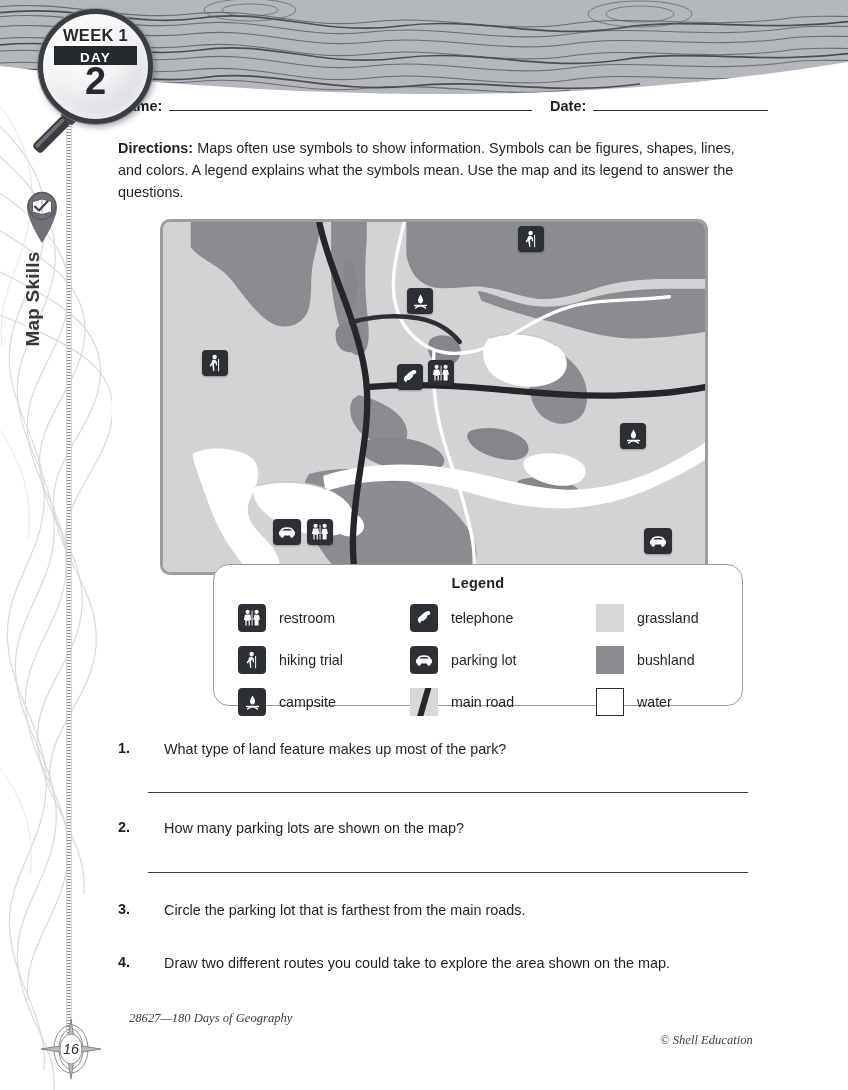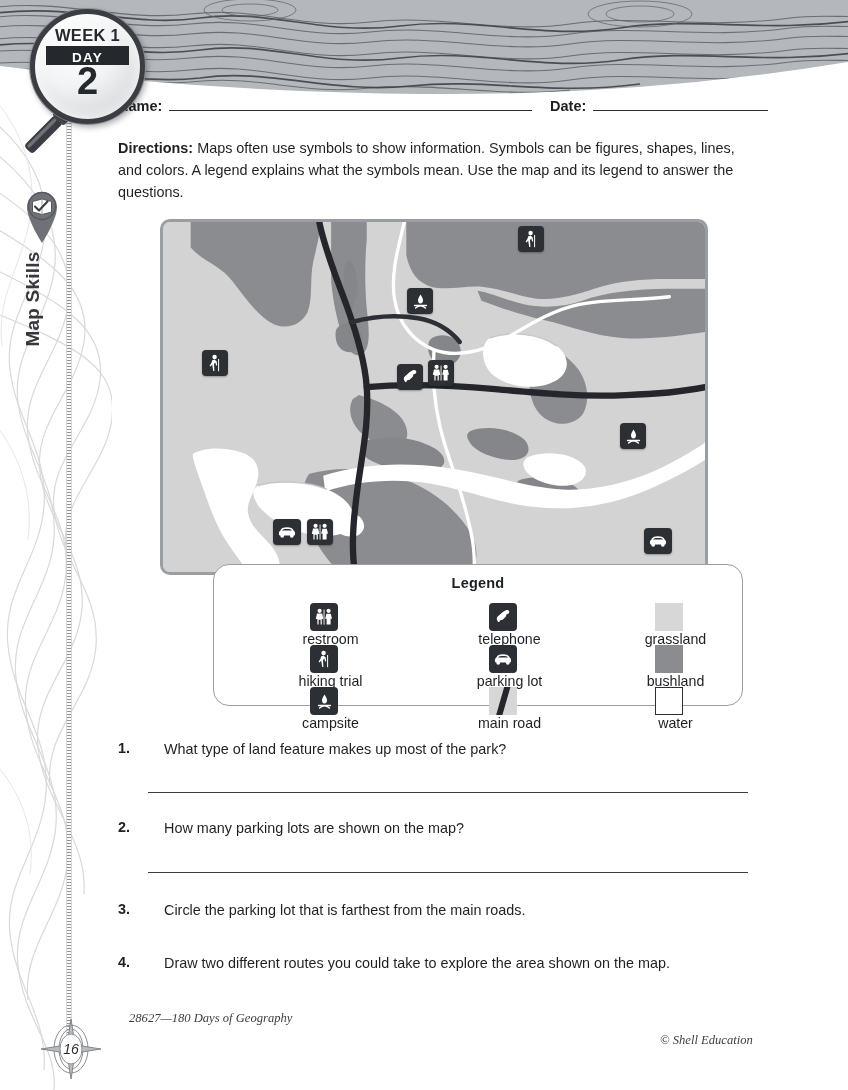--- a/index.html
+++ b/index.html
@@ -24,21 +24,21 @@
     position:absolute; left:66px; top:78px; width:6px; height:962px;
     background:
       repeating-linear-gradient(to bottom,
         #6f7176 0px, #6f7176 1px, #ffffff 1px, #ffffff 3px);
     opacity:.75;
     border-left:1px solid #c9cace; border-right:1px solid #c9cace;
     z-index:3;
   }
 
   
-  .magnifier { position:absolute; left:10px; top:4px; width:140px; height:190px; z-index:12; }
+  .magnifier { position:absolute; left:18px; top:4px; width:140px; height:190px; z-index:12; }
   .mag-handle {
     position:absolute; left:2px; top:92px; width:70px; height:70px;
     z-index:1;
   }
   .mag-ring {
     position:absolute; left:20px; top:5px; width:115px; height:115px;
     border-radius:50%;
     background: radial-gradient(circle at 36% 28%, #ffffff 0%, #f2f3f4 42%, #dcdee1 72%, #c3c6ca 100%);
     border:5px solid #3a3d42;
     box-shadow: 0 0 0 1px #8a8d92, 2px 3px 6px rgba(0,0,0,.35), inset 0 0 14px rgba(255,255,255,.9);
@@ -109,21 +109,21 @@
     background:#fff; border:1.6px solid #9a9da1; border-radius:16px; z-index:6;margin-left:44px;
   }
   .legend-title {
     text-align:center; font-size:14.5px; font-weight:700; color:#1d2024;
     margin-top:10px; letter-spacing:.2px;
   }
   .legend-grid {
     display:grid; grid-template-columns: 172px 186px auto;
     row-gap:12px; margin:12px 0 0 24px;
   }
-  .legend-item { display:flex; align-items:center; height:30px;flex-direction:column; }
+  .legend-item { display:flex; align-items:center; height:30px; }
   .legend-item .lbl { font-size:14.2px; color:#1d2024; margin-left:13px; }
   .sw {
     width:28px; height:28px; border-radius:4px; background:#2c2f34;
     display:flex; align-items:center; justify-content:center; flex:0 0 28px;
   }
   .sw.flat { border-radius:0; box-shadow:none; }
   .sw.grass { background:#d7d7d8; }
   .sw.bush  { background:#8b8c90; }
   .sw.water { background:#ffffff; border:1.4px solid #2b2e33; }
   .sw.road  { background:#d7d7d8; position:relative; overflow:hidden; }

